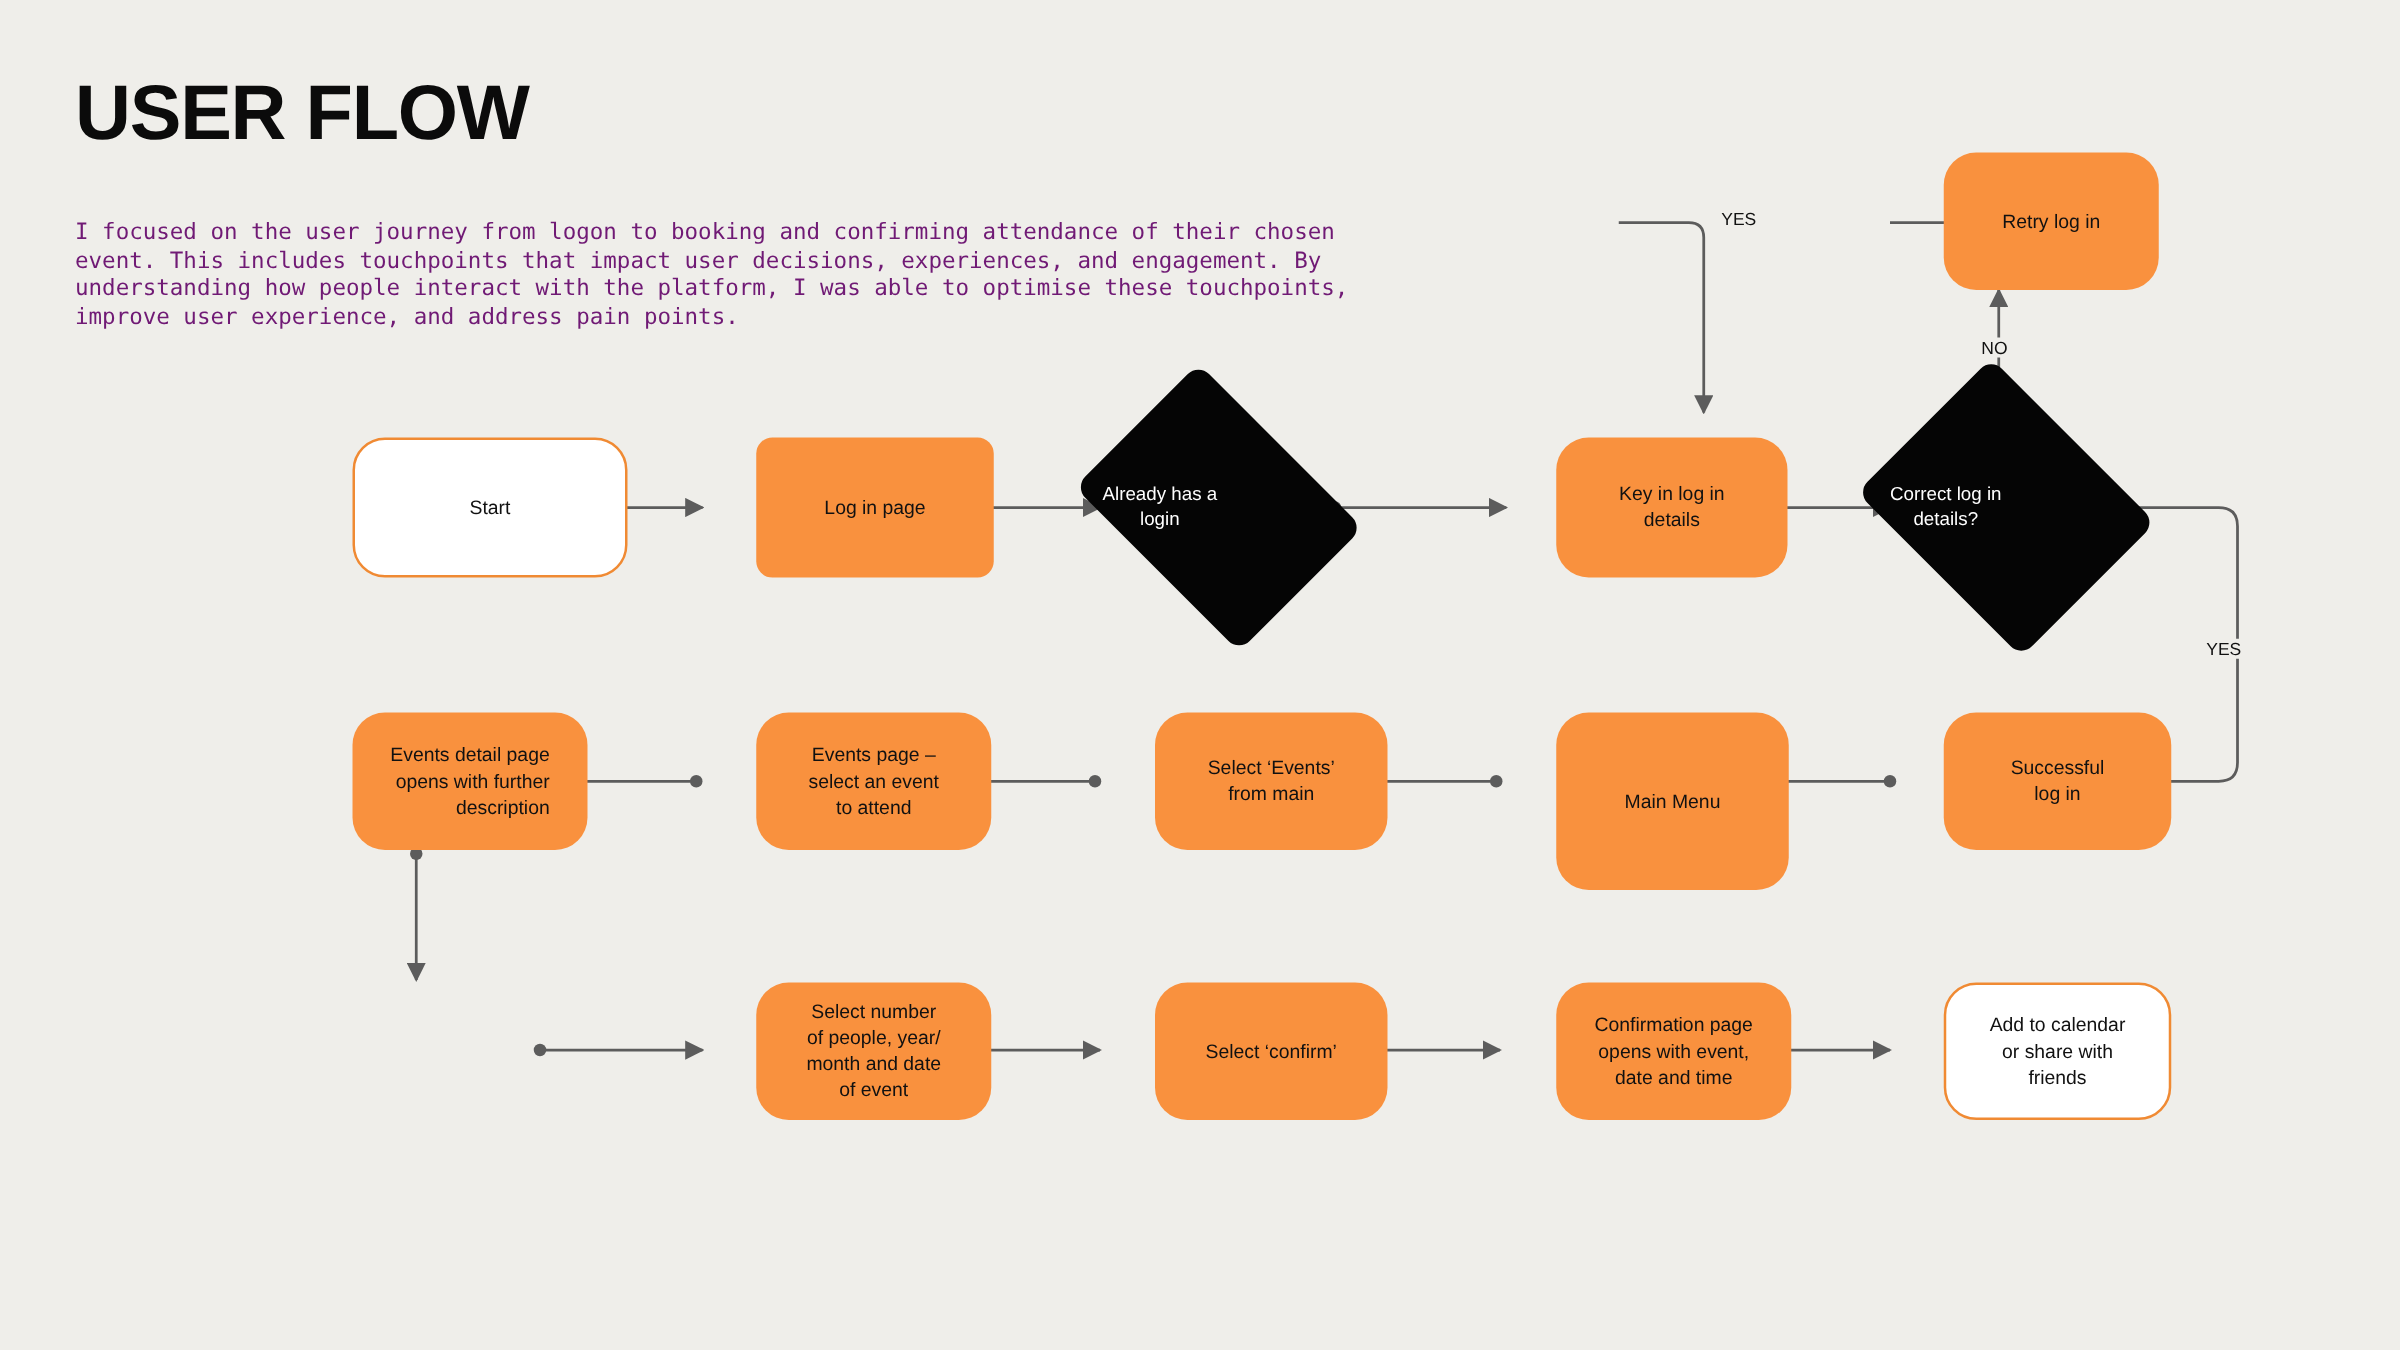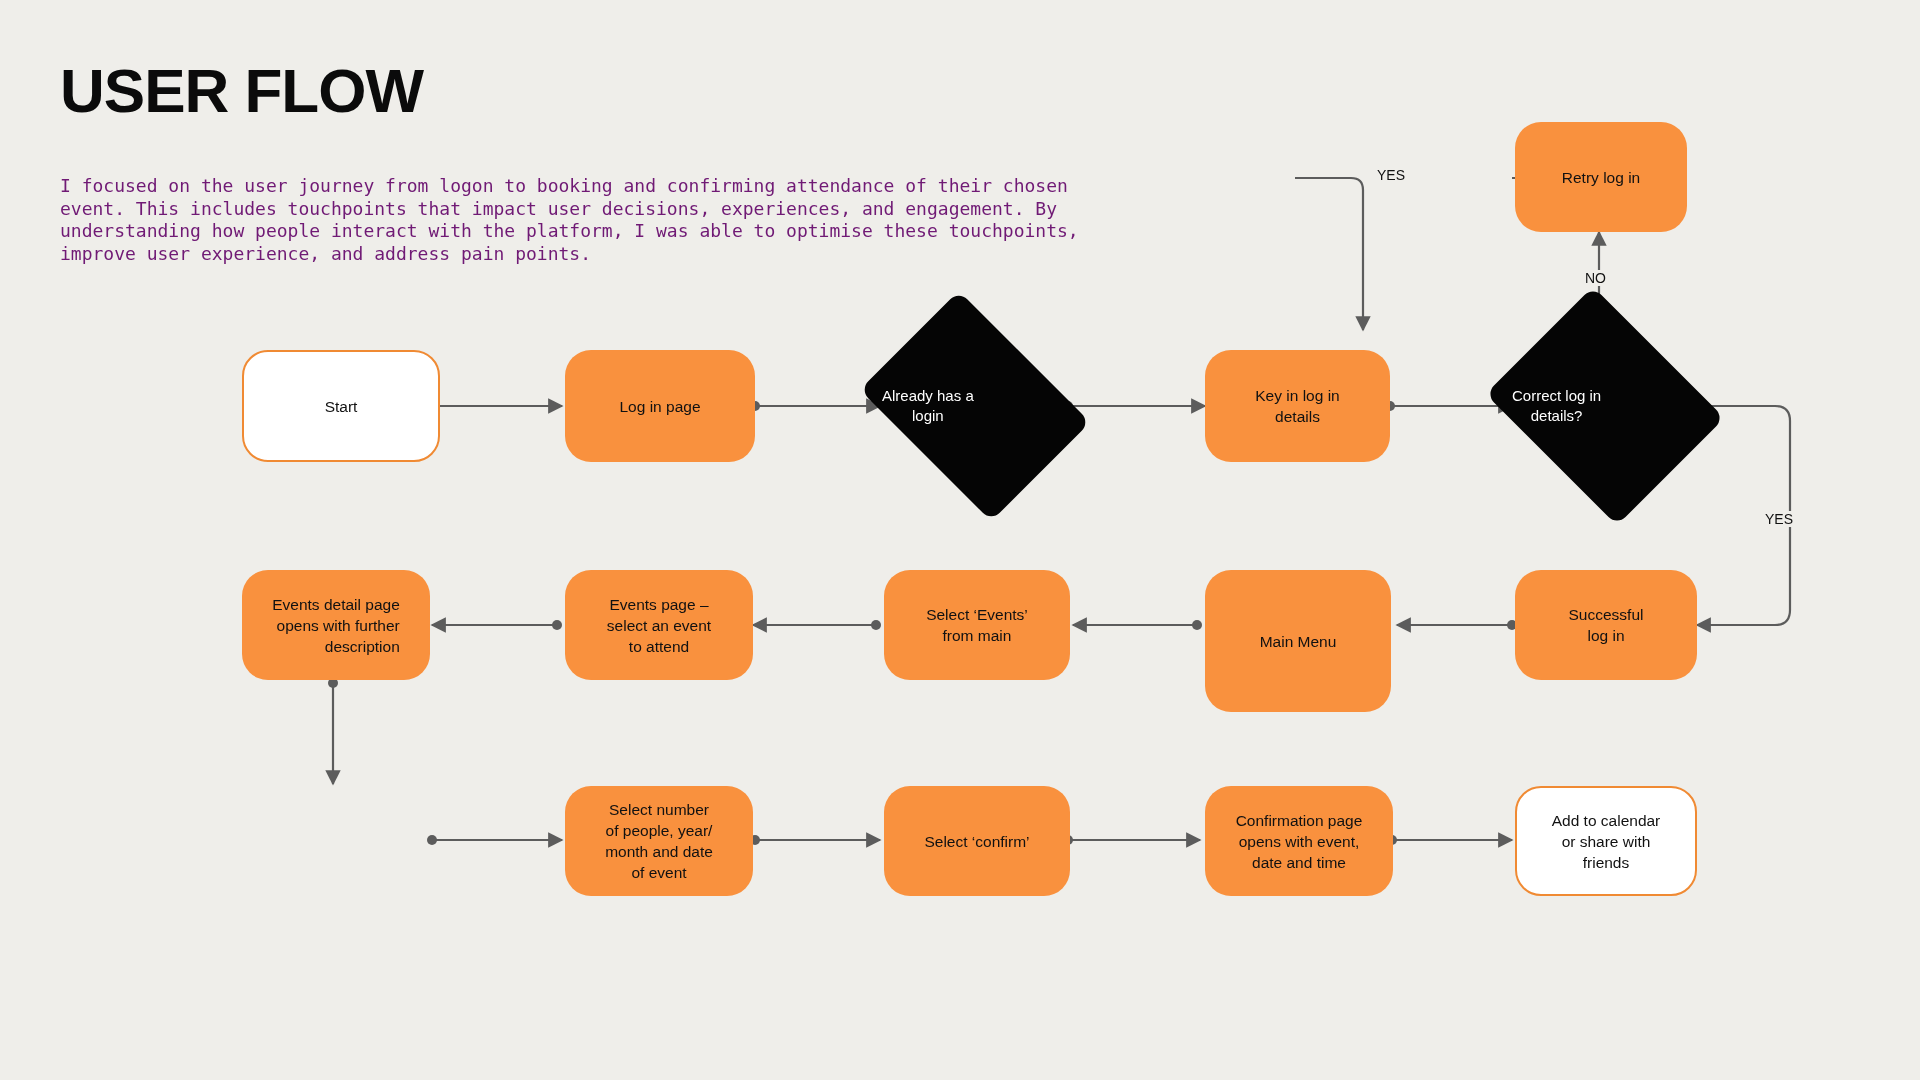--- a/index.html
+++ b/index.html
@@ -39,20 +39,21 @@
     box-sizing:border-box;
     display:flex;align-items:center;justify-content:center;
     text-align:center;
     border-radius:26px;
     font-size:15.5px;
     line-height:21px;
     color:#111;
     font-family:"Liberation Sans", sans-serif;
     white-space:pre-line;
     padding:4px 10px;
+    margin-left:40px;
   }
   .node.proc{ background:#F9913E; }
   .node.term{ background:#ffffff; border:2.5px solid #F08A33; }
 
   .diamond{
     position:absolute;
     display:flex;align-items:center;justify-content:flex-start;
   }
   .diamond .dshape{
     position:absolute;left:0;top:0;width:100%;height:100%;
@@ -143,23 +144,23 @@
 
       <line x1="1392" y1="840" x2="1512" y2="840" marker-end="url(#arrow)"></line>
       <circle cx="1392" cy="840" r="5" fill="#5c5c5c" stroke="none"></circle>
     </g>
   </svg>
 
   <div class="edgelabel" style="left:1372px;top:167px;">YES</div>
   <div class="edgelabel" style="left:1580px;top:270px;">NO</div>
   <div class="edgelabel" style="left:1760px;top:511px;">YES</div>
 
-  <div class="node term" style="left:242px;top:350px;width:198px;height:112px;">Start</div>
-
-  <div class="node proc" style="left:565px;top:350px;width:190px;height:112px;">Log in page</div>
+  <div class="node term" style="left:242px;top:350px;width:220px;height:112px;">Start</div>
+
+  <div class="node proc" style="left:565px;top:350px;width:190px;height:112px;border-radius:13px;">Log in page</div>
 
   <div class="diamond" style="left:882px;top:336px;width:186px;height:140px;">
     <div class="dshape"></div>
     <div class="dlabel">Already has a
 login</div>
   </div>
 
   <div class="node proc" style="left:1205px;top:350px;width:185px;height:112px;">Key in log in
 details</div>
 

